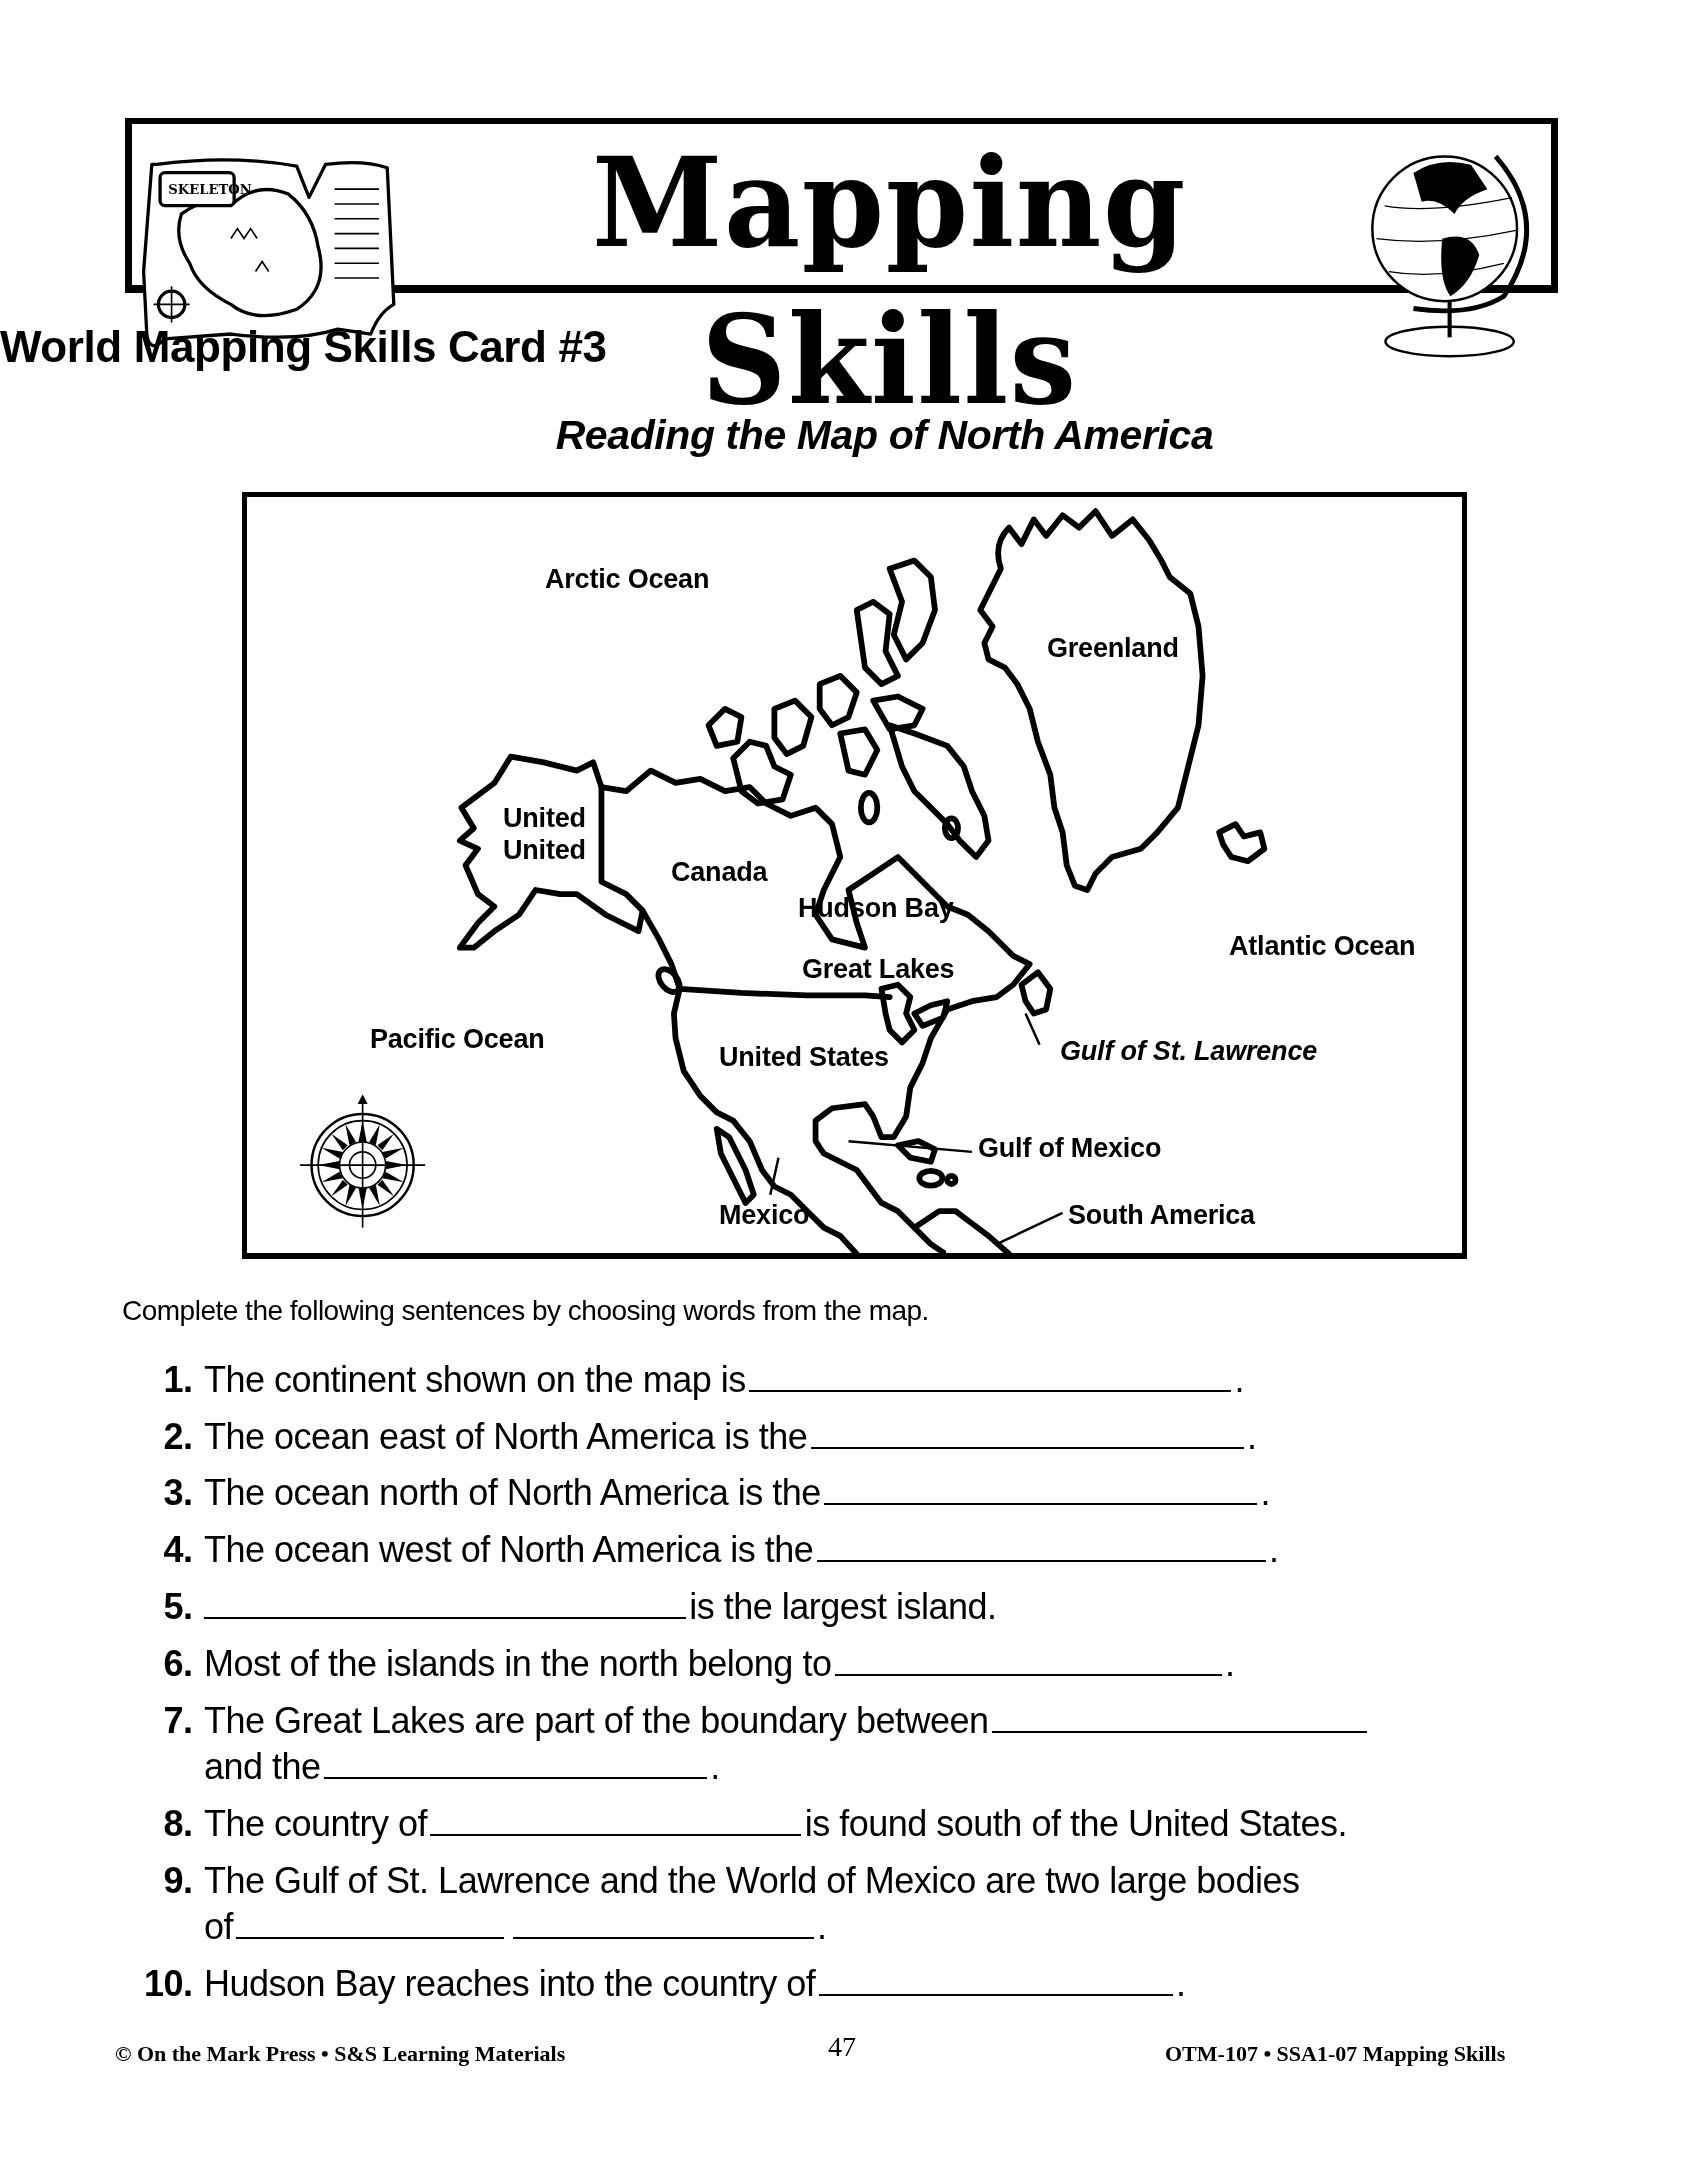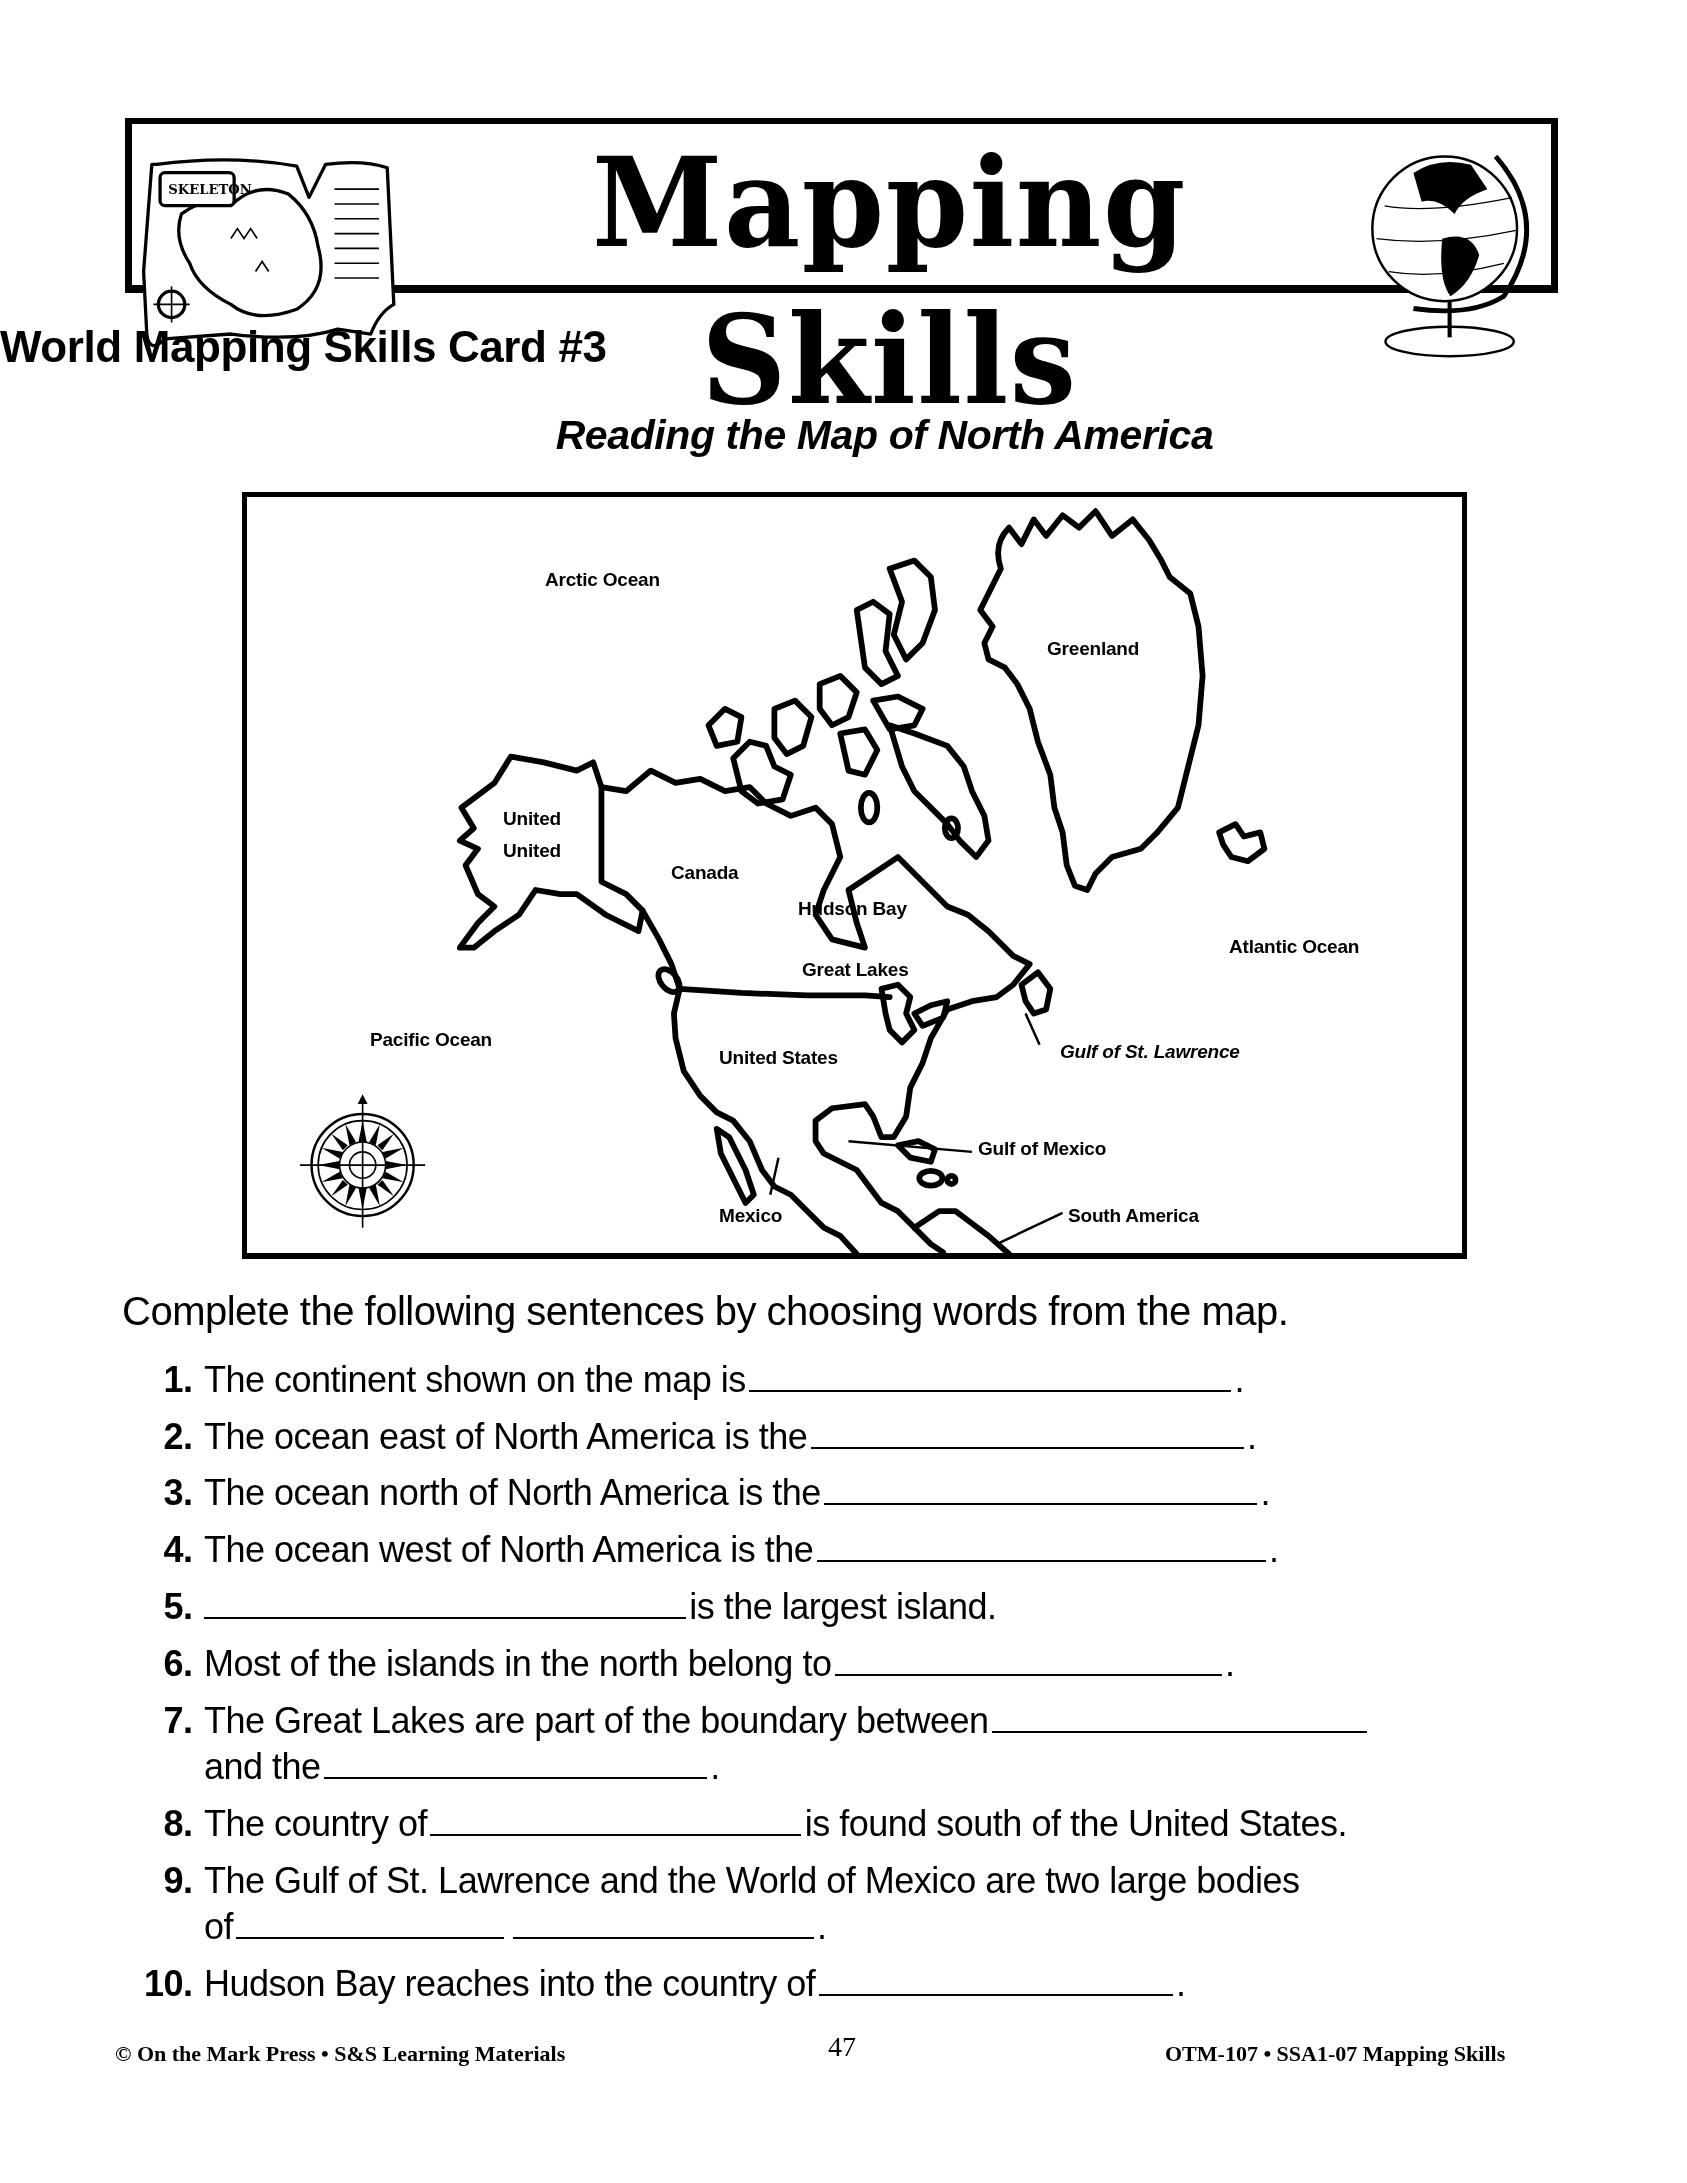--- a/index.html
+++ b/index.html
@@ -11,24 +11,24 @@
   #title-text { left: 428px; top: 124px; width: 923px; text-align: center; font-family: "DejaVu Serif", serif; font-weight: bold; font-size: 124px; line-height: 157px; letter-spacing: 1.6px; transform: scaleX(0.95); transform-origin: center; }
   #scroll-art { left: 132px; top: 148px; width: 280px; height: 214px; }
   #globe-art { left: 1364px; top: 140px; width: 177px; height: 222px; }
 
   #card-title { left: 0; width: 1342px; top: 320px; text-align: left; font-weight: bold; font-size: 44px; line-height: 54px; letter-spacing: -0.4px; }
   #card-subtitle { left: 0; width: 1687px; top: 410px; text-align: center; font-weight: bold; font-style: italic; font-size: 41px; line-height: 51px; letter-spacing: -0.4px; padding-left: 41px; }
 
   
   #map-box { left: 242px; top: 492px; width: 1215px; height: 756px; border: 5.8px solid #000; border-bottom-width: 6.6px; background: #fff; }
   #map-svg { left: 248px; top: 498px; width: 1215px; height: 756px; }
-  .map-label { position: absolute; font-weight: bold; font-size: 19px; line-height: 31px; white-space: nowrap; letter-spacing: -0.2px; }
-
-  
-  #instructions { left: 122px; top: 1289px; font-size: 40px; line-height: 44px; letter-spacing: -0.5px; white-space: nowrap; }
+  .map-label { position: absolute; font-weight: bold; font-size: 27px; line-height: 31px; white-space: nowrap; letter-spacing: -0.2px; }
+
+  
+  #instructions { left: 122px; top: 1289px; font-size: 28px; line-height: 44px; letter-spacing: -0.5px; white-space: nowrap; }
   .q { position: absolute; left: 140px; font-size: 36px; line-height: 44px; letter-spacing: -0.5px; white-space: nowrap; }
   .q .num { display: inline-block; width: 64px; font-weight: bold; text-align: right; padding-right: 11.5px; box-sizing: border-box; }
   .q .blank { display: inline-block; border-bottom: 2.5px solid #000; height: 30px; vertical-align: baseline; margin: 0 3.3px; }
   .q .cont { padding-left: 64px; }
 
   
   .footer { position: absolute; top: 2040px; font-family: "Liberation Serif", serif; font-weight: bold; font-size: 22px; line-height: 28px; white-space: nowrap; }
   #footer-page { font-weight: normal; font-size: 28px; top: 2033px; }
 </style>
 </head>

